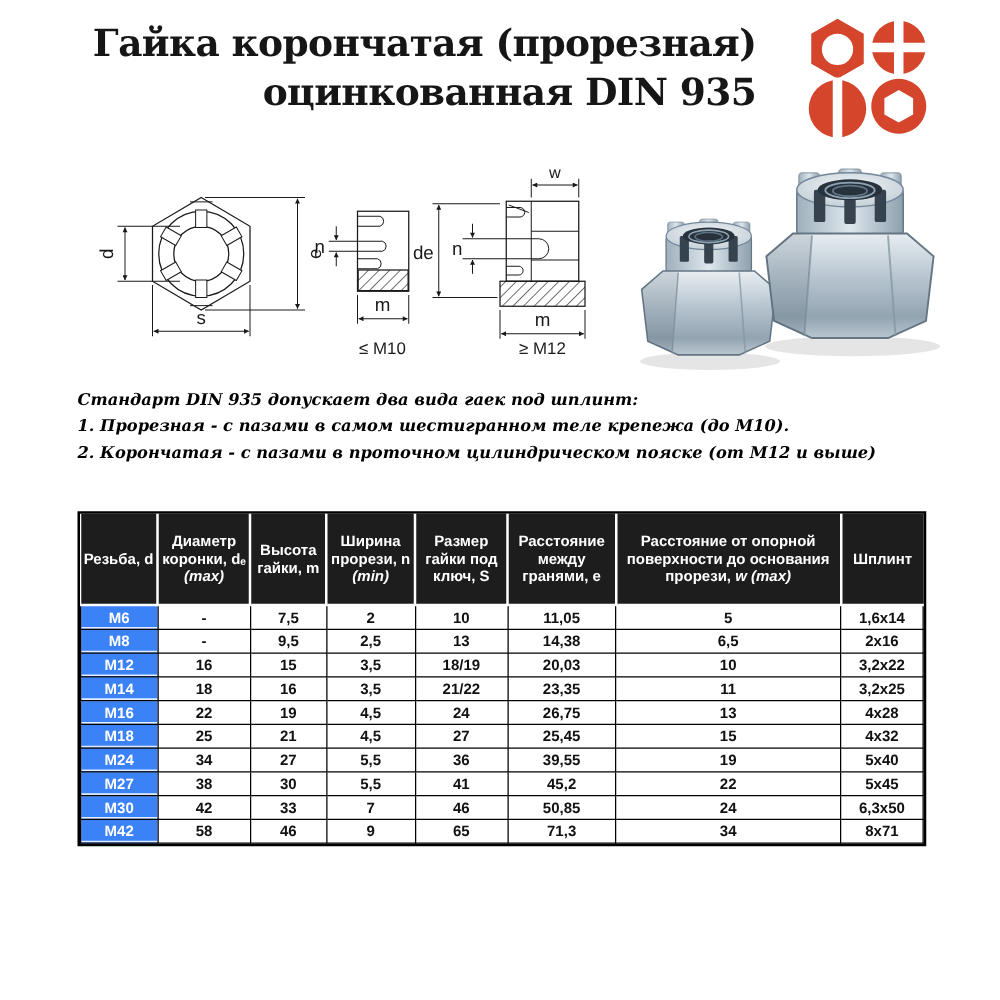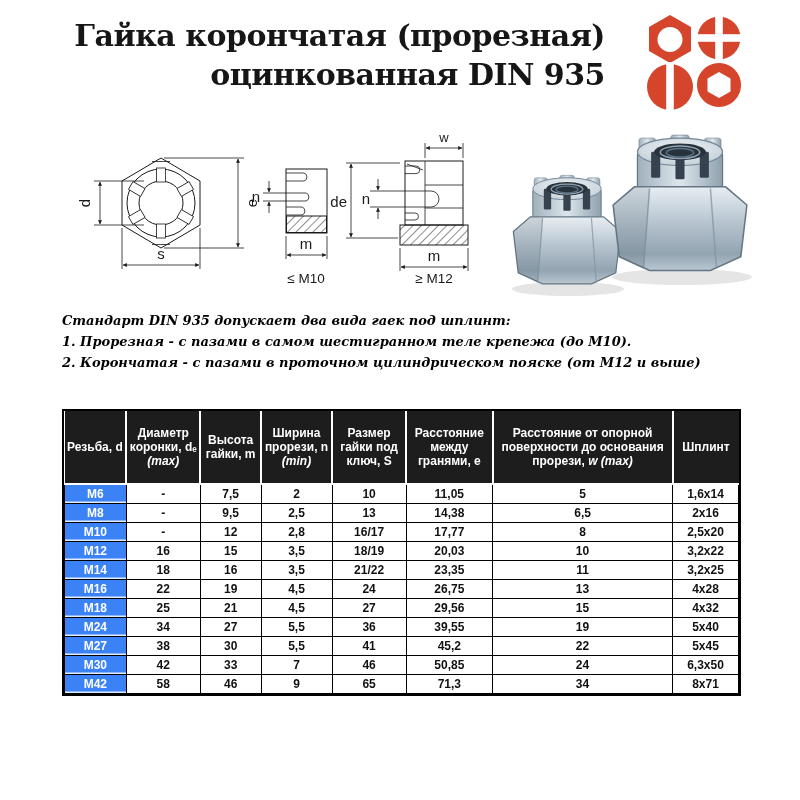--- a/index.html
+++ b/index.html
@@ -253,30 +253,20 @@
             <th class="rowlabel">M8</th>
             <td>-</td>
             <td>9,5</td>
             <td>2,5</td>
             <td>13</td>
             <td>14,38</td>
             <td>6,5</td>
             <td>2x16</td>
           </tr>
           <tr>
-            <th class="rowlabel">M10</th>
-            <td>-</td>
-            <td>12</td>
-            <td>2,8</td>
-            <td>16/17</td>
-            <td>17,77</td>
-            <td>8</td>
-            <td>2,5x20</td>
-          </tr>
-          <tr>
             <th class="rowlabel">M12</th>
             <td>16</td>
             <td>15</td>
             <td>3,5</td>
             <td>18/19</td>
             <td>20,03</td>
             <td>10</td>
             <td>3,2x22</td>
           </tr>
           <tr>
@@ -298,21 +288,21 @@
             <td>26,75</td>
             <td>13</td>
             <td>4x28</td>
           </tr>
           <tr>
             <th class="rowlabel">M18</th>
             <td>25</td>
             <td>21</td>
             <td>4,5</td>
             <td>27</td>
-            <td>29,56</td>
+            <td>25,45</td>
             <td>15</td>
             <td>4x32</td>
           </tr>
           <tr>
             <th class="rowlabel">M24</th>
             <td>34</td>
             <td>27</td>
             <td>5,5</td>
             <td>36</td>
             <td>39,55</td>

